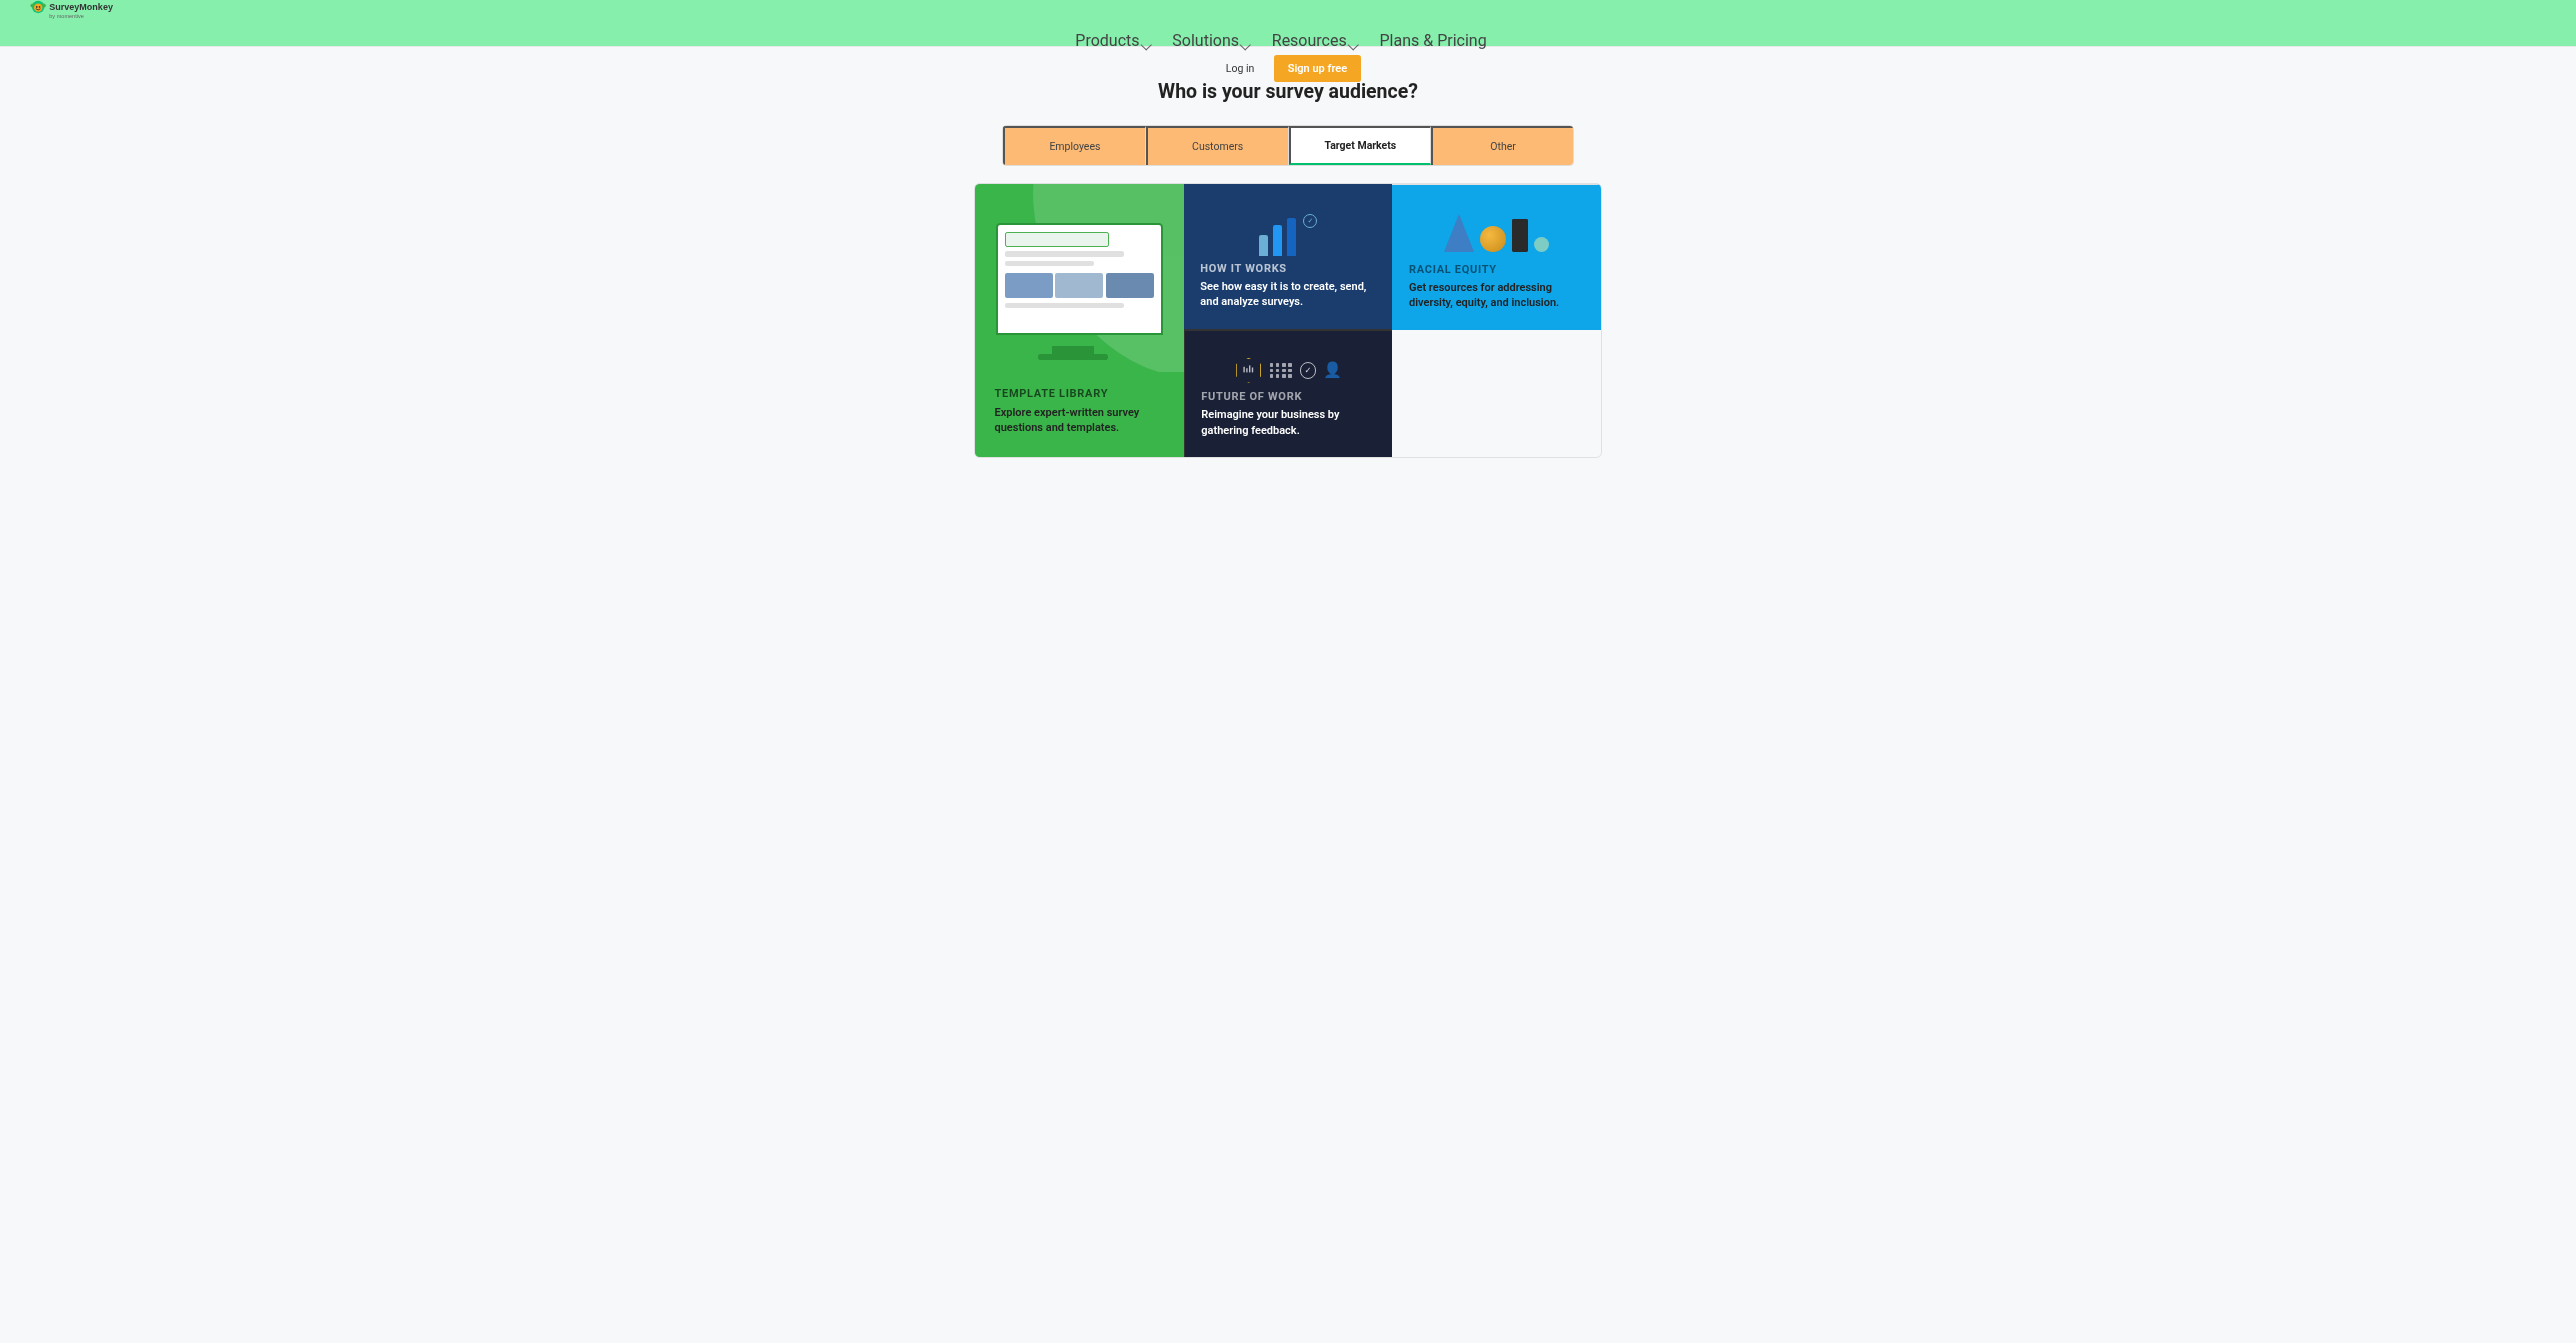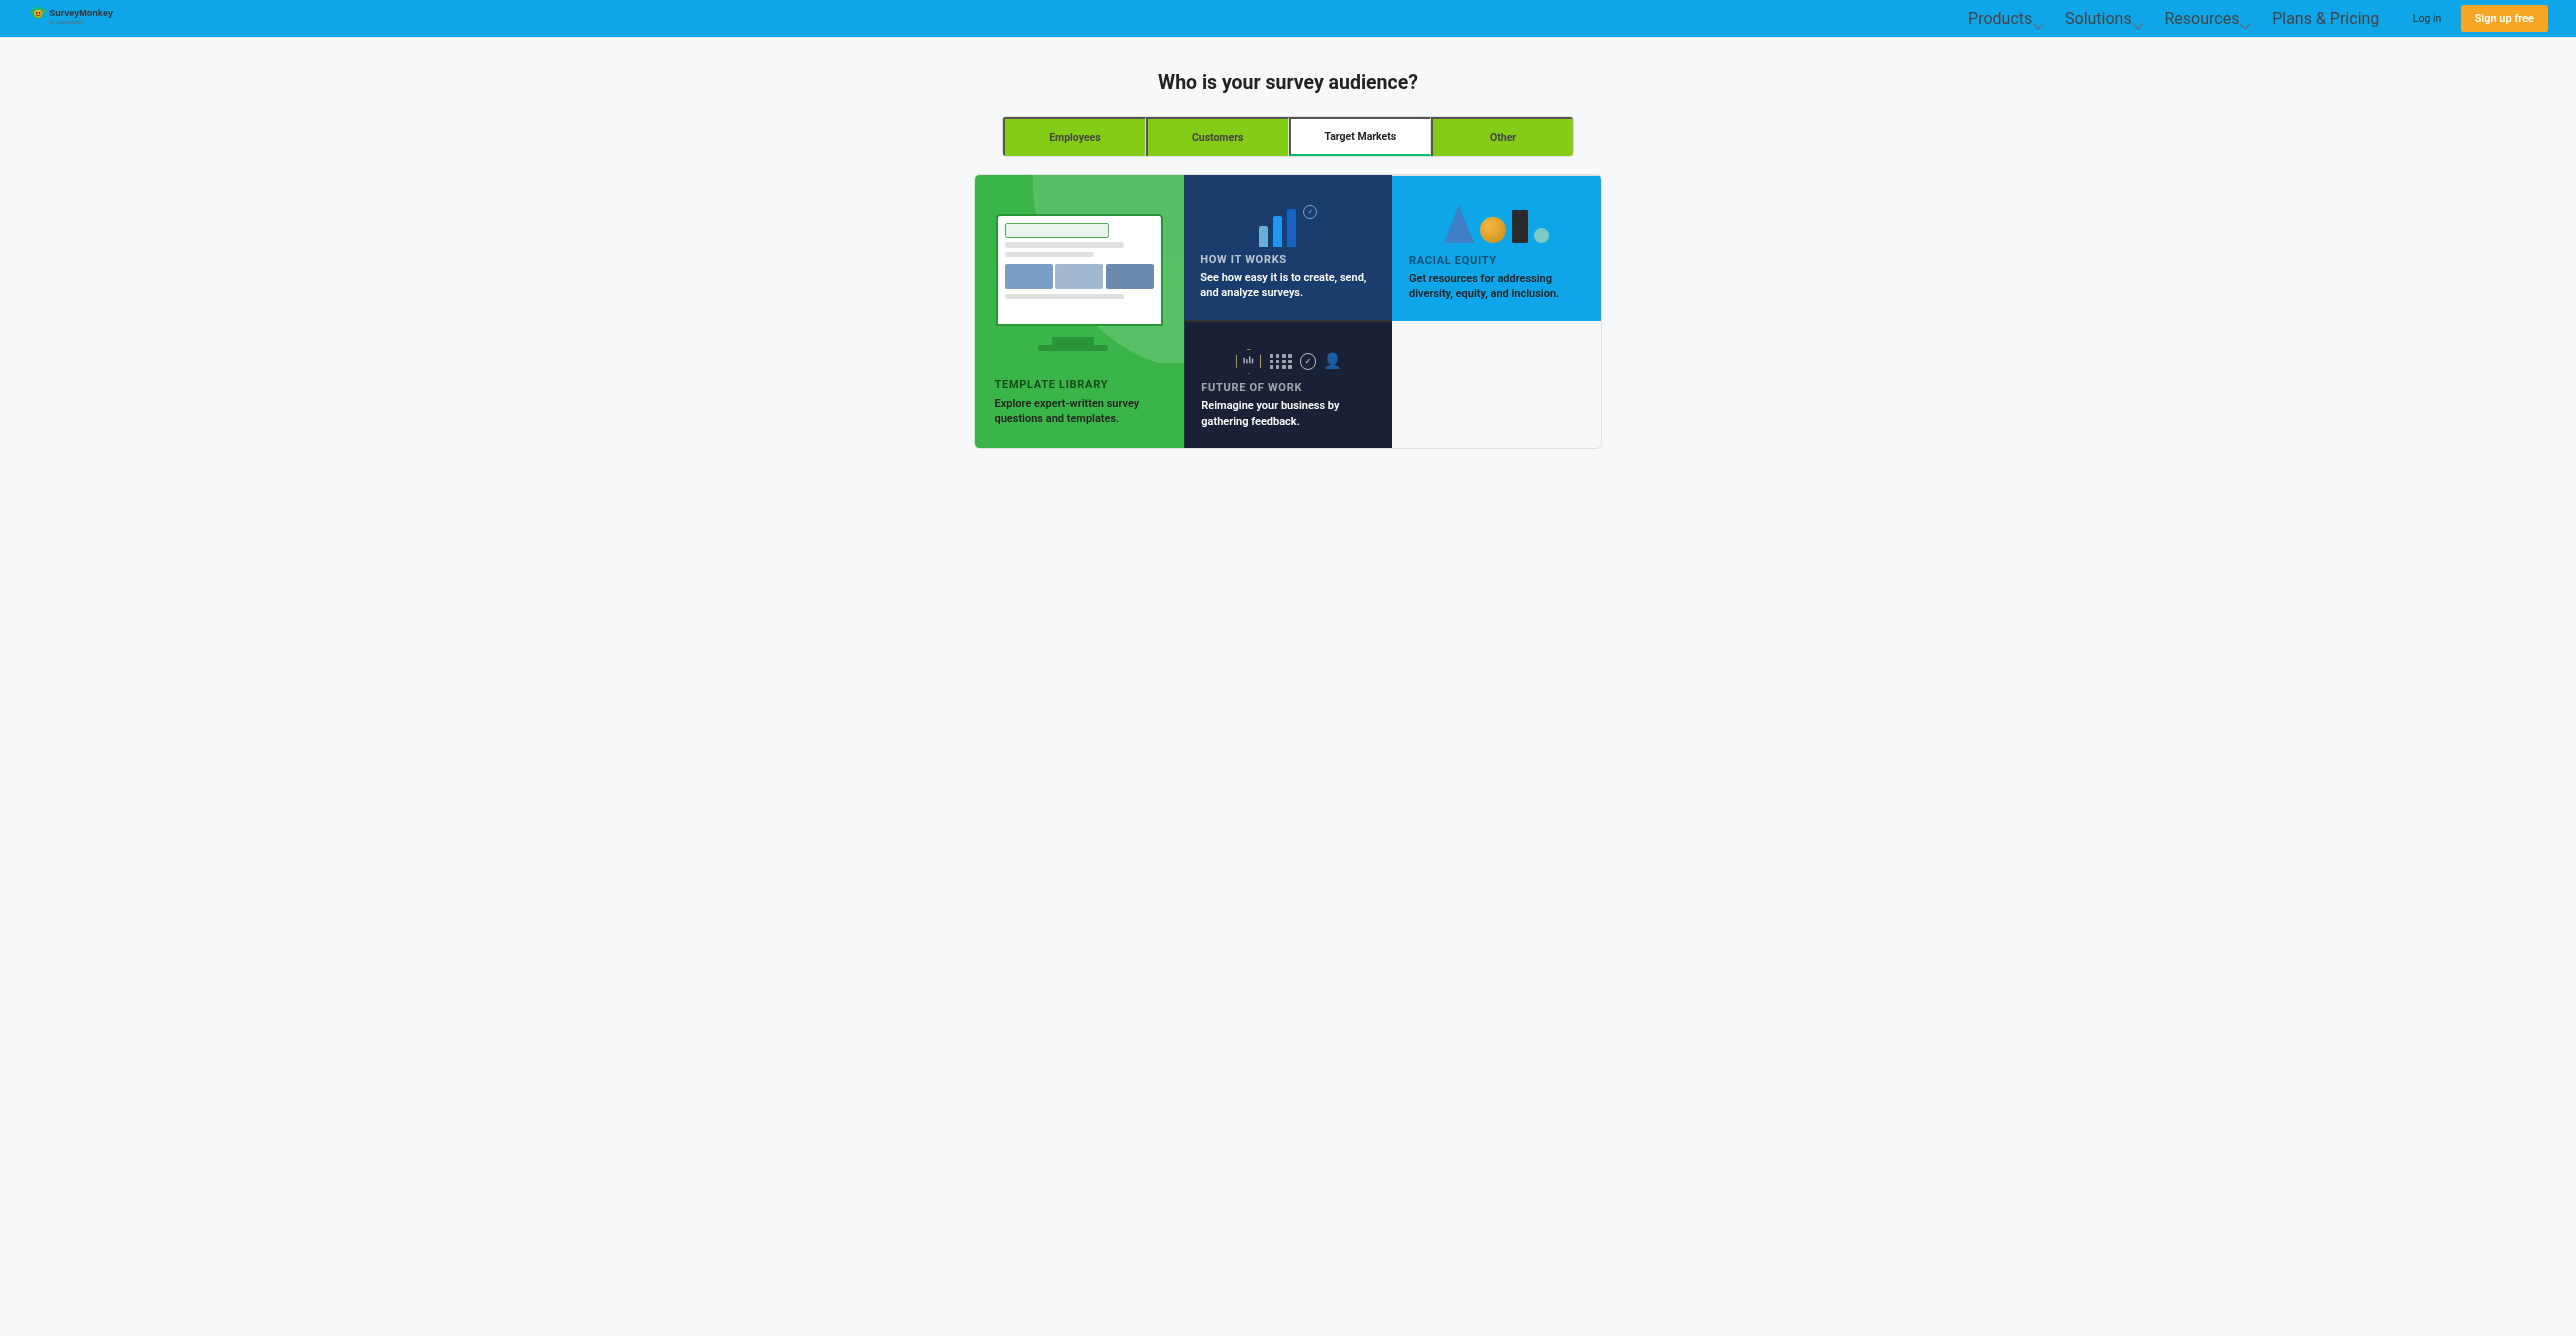--- a/index.html
+++ b/index.html
@@ -3,23 +3,24 @@
   <meta charset="utf-8">
   <style>
     * { margin: 0; padding: 0; box-sizing: border-box; }
     body { font-family: -apple-system, BlinkMacSystemFont, 'Segoe UI', Roboto, sans-serif; background: #fff; color: #333; }
 
     
     nav {
       display: flex;
       align-items: center;
       padding: 0 28px;
-      height: 38px;
+      height: 47px;
       border-bottom: 0.7px solid #e8e8e8;
-      background: #0ea5e9;
+      background: #86efac;
+      flex-direction: column;
     }
     .nav-logo {
       display: flex;
       align-items: center;
       margin-right: auto;
     }
     .logo-svg { width: 112px; height: 25px; }
     .nav-links {
       display: flex;
       align-items: center;
@@ -93,25 +94,25 @@
       background: #fff;
       border: 0.7px solid #ddd;
       border-radius: 4.2px;
       overflow: hidden;
     }
     .tab {
       flex: 1;
       padding: 11px 14px;
       text-align: center;
       font-size: 10.5px;
-      font-weight: 700;
+      font-weight: 400;
       color: #444;
       cursor: pointer;
       border-right: 0.7px solid #ddd;
-      background: #84cc16;
+      background: #fdba74;
       border-bottom: none;
       font-family: inherit;
     }
     .tab:last-child { border-right: none; }
     .tab.active {
       background: #fff;
       font-weight: 700;
       color: #222;
       border-bottom: 2.1px solid #00bf6f;
     }

